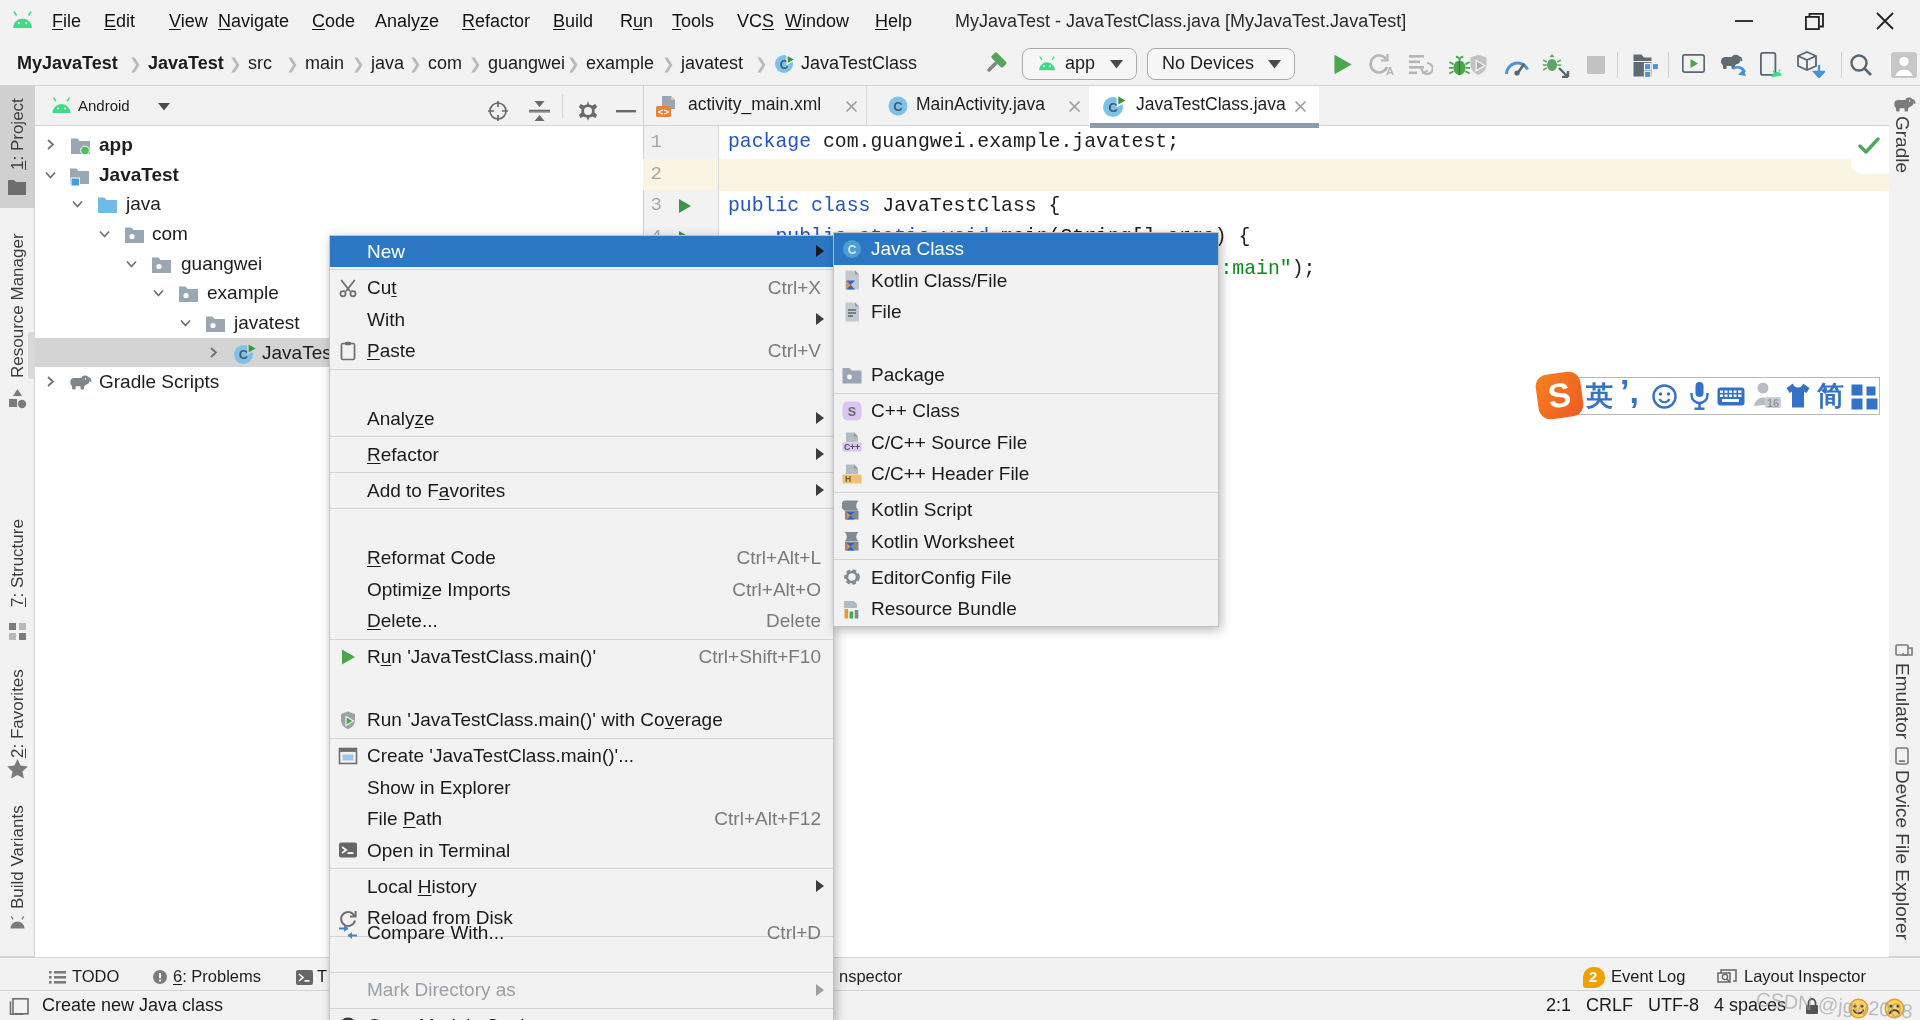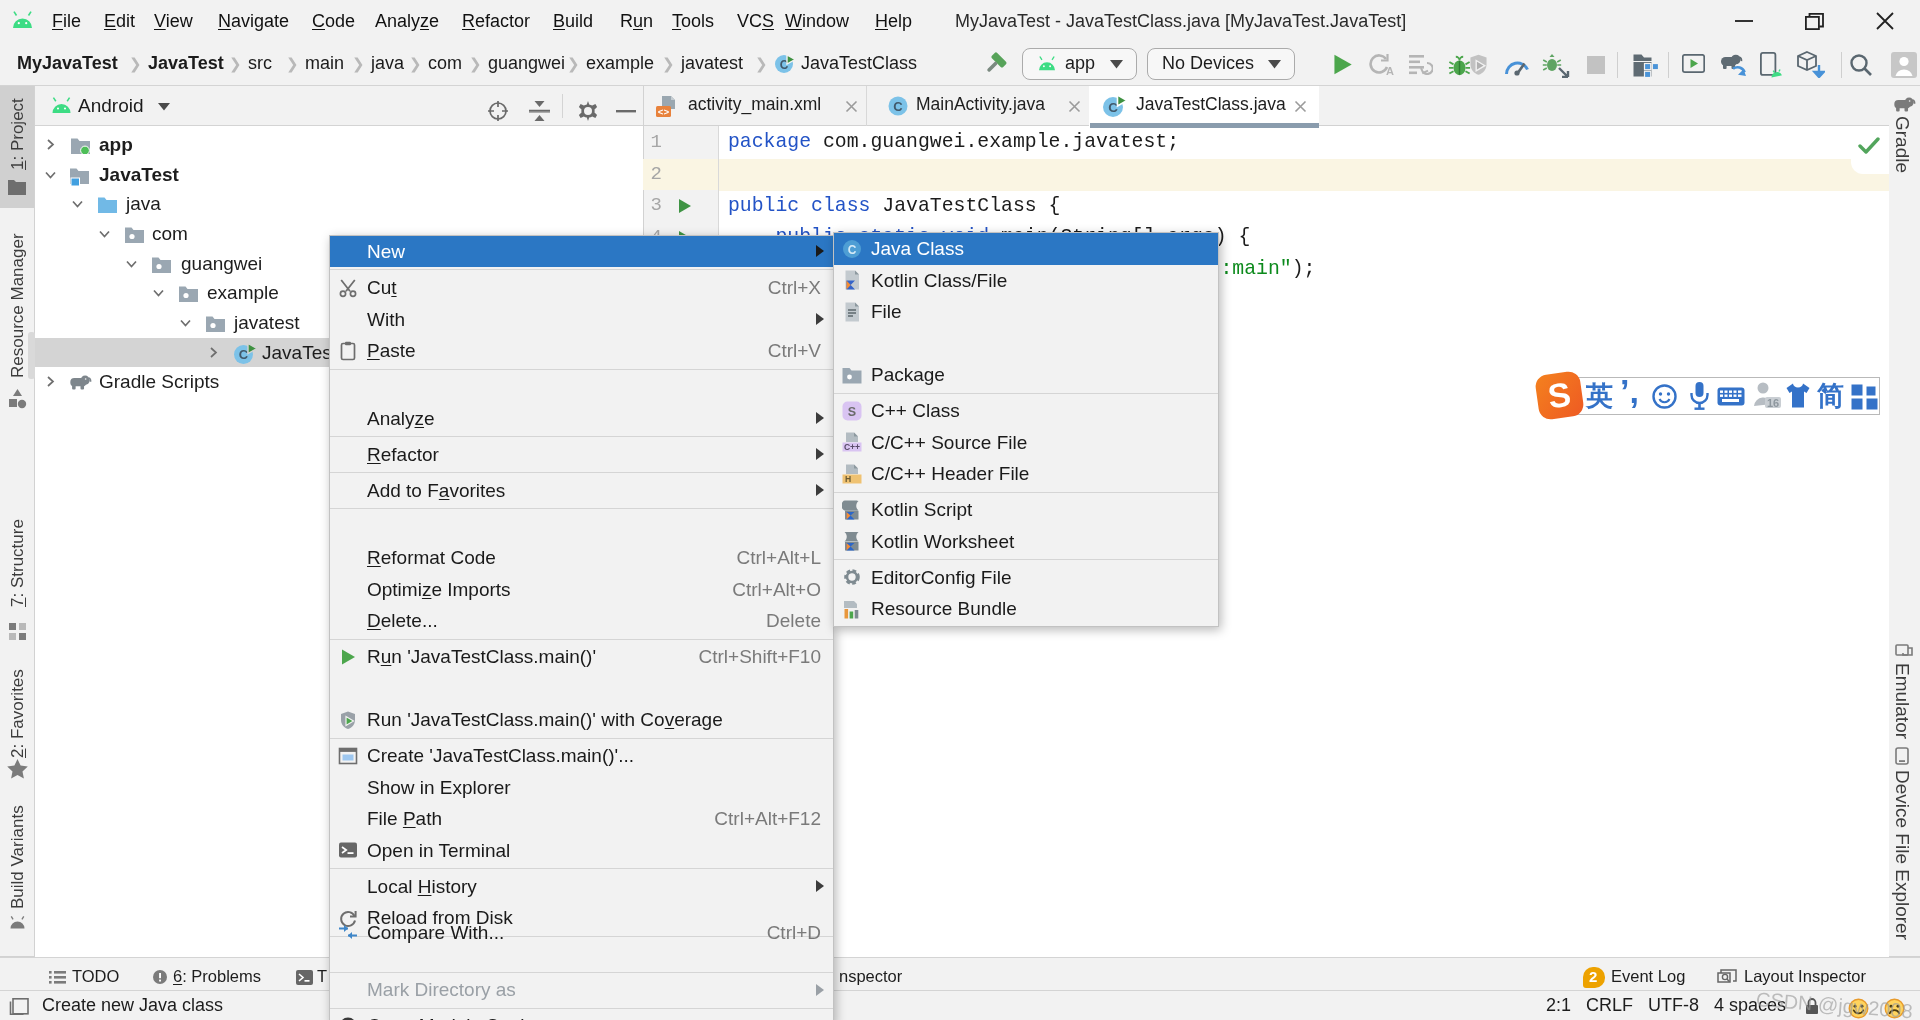--- a/index.html
+++ b/index.html
@@ -53,21 +53,21 @@
 <div id="titlebar">
   <svg class="abs" style="left:11px;top:11px" width="23" height="19" viewBox="0 0 23 19">
     <path d="M2 17 a9.5 9.5 0 0 1 19 0 z" fill="#3ddc84"></path>
     <line x1="5.5" y1="4.5" x2="3" y2="0.6" stroke="#3ddc84" stroke-width="1.6"></line>
     <line x1="17.5" y1="4.5" x2="20" y2="0.6" stroke="#3ddc84" stroke-width="1.6"></line>
     <circle cx="7.8" cy="12.2" r="1.1" fill="#fff"></circle>
       <circle cx="15.2" cy="12.2" r="1.1" fill="#fff"></circle>
   </svg>
   <span class="mi" style="left:52px"><u>F</u>ile</span>
   <span class="mi" style="left:104px"><u>E</u>dit</span>
-  <span class="mi" style="left:154px"><u>V</u>iew</span>
+  <span class="mi" style="left:169px"><u>V</u>iew</span>
   <span class="mi" style="left:218px"><u>N</u>avigate</span>
   <span class="mi" style="left:312px"><u>C</u>ode</span>
   <span class="mi" style="left:375px">Analy<u>z</u>e</span>
   <span class="mi" style="left:462px"><u>R</u>efactor</span>
   <span class="mi" style="left:553px"><u>B</u>uild</span>
   <span class="mi" style="left:620px">R<u>u</u>n</span>
   <span class="mi" style="left:672px"><u>T</u>ools</span>
   <span class="mi" style="left:737px">VC<u>S</u></span>
   <span class="mi" style="left:785px"><u>W</u>indow</span>
   <span class="mi" style="left:875px"><u>H</u>elp</span>
@@ -289,21 +289,21 @@
 
 <div id="projpanel">
   <div id="projhead">
     <svg class="abs" style="left:15px;top:11px" width="23" height="18" viewBox="0 0 23 19">
       <path d="M2 17 a9.5 9.5 0 0 1 19 0 z" fill="#3ddc84"></path>
       <line x1="5.5" y1="4.5" x2="3" y2="0.6" stroke="#3ddc84" stroke-width="1.6"></line>
       <line x1="17.5" y1="4.5" x2="20" y2="0.6" stroke="#3ddc84" stroke-width="1.6"></line>
       <circle cx="7.8" cy="12.2" r="1.1" fill="#fff"></circle>
         <circle cx="15.2" cy="12.2" r="1.1" fill="#fff"></circle>
     </svg>
-    <span class="abs" style="left:43px;top:0;line-height:40px;font-size:19px;color:#1b1b1b">Android</span>
+    <span class="abs" style="left:43px;top:0;line-height:40px;font-size:15px;color:#1b1b1b">Android</span>
     <svg class="abs" style="left:123px;top:17px" width="12" height="8" viewBox="0 0 12 8">
         <path d="M0 0 h12 l-6 7.5 z" fill="#4a4a4a"></path>
       </svg>
     <svg class="abs" style="left:453px;top:15px" width="20" height="20" viewBox="0 0 20 20">
         <circle cx="10" cy="10" r="8" fill="none" stroke="#6a6a6a" stroke-width="1.7"></circle>
         <path d="M10 0 v6 M10 14 v6 M0 10 h6 M14 10 h6" stroke="#6a6a6a" stroke-width="1.7"></path>
       </svg>
     <svg class="abs" style="left:494px;top:15px" width="21" height="20" viewBox="0 0 21 20">
         <path d="M0 9.4 h21 M0 10.8 h21" stroke="#6a6a6a" stroke-width="1.3"></path>
         <path d="M5.5 0 h10 l-5 6 z" fill="#6a6a6a"></path>

